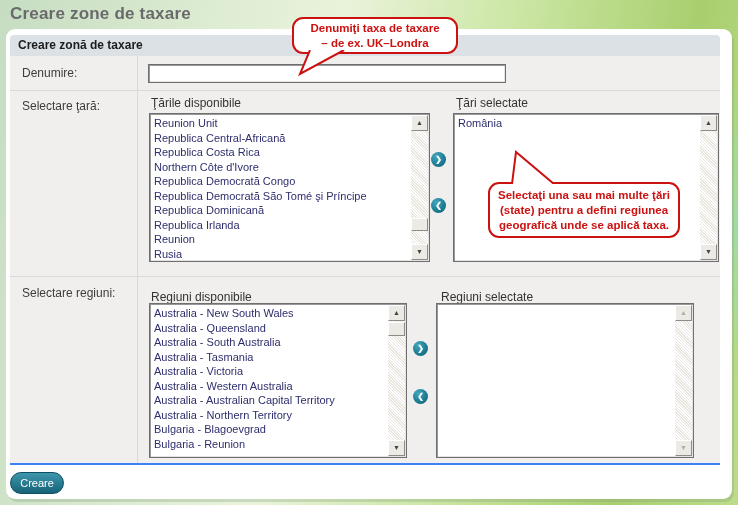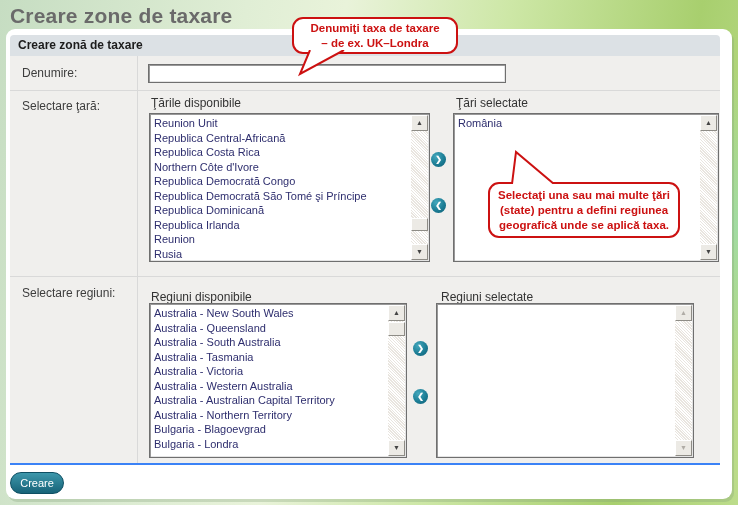--- a/index.html
+++ b/index.html
@@ -3,21 +3,21 @@
 <meta charset="utf-8">
 <style>
   html,body{margin:0;padding:0;}
   body{
     width:738px;height:505px;overflow:hidden;position:relative;
     font-family:"Liberation Sans","DejaVu Sans",sans-serif;
     background:
       radial-gradient(ellipse 320px 220px at 100% 45%, rgba(150,222,185,0.6), rgba(150,222,185,0) 70%),
       linear-gradient(100deg,#c6ddc2 0%,#e0eed5 30%,#e9f3da 42%,#cde7a6 62%,#a8cf6e 85%,#bcdc8b 100%);
   }
-  .title{position:absolute;left:10px;top:4px;font-size:21px;font-weight:bold;color:#6a6a6a;letter-spacing:.2px;}
+  .title{position:absolute;left:10px;top:4px;font-size:17px;font-weight:bold;color:#6a6a6a;letter-spacing:.2px;}
   .panel{position:absolute;left:6px;top:29px;width:726px;height:470px;background:#ffffff;border-radius:9px;
          box-shadow:2px 3px 0 rgba(130,160,120,0.30);}
   .sec-header{position:absolute;left:4px;top:6px;width:702px;height:21px;background:#dce1e5;
               font-size:12px;font-weight:bold;color:#1c1c1c;line-height:21px;padding-left:8px;
               border-top-left-radius:4px;border-top-right-radius:4px;}
   .form{position:absolute;left:4px;top:27px;width:710px;height:407px;background:#f0efed;border-bottom:2px solid #3b82f6;}
   .vdiv{position:absolute;left:127px;top:0;width:1px;height:407px;background:#d9d9d9;}
   .hdiv{position:absolute;left:0;width:710px;height:1px;background:#d9d9d9;}
   .lbl{position:absolute;font-size:12px;color:#3d3d3d;}
   .listlabel{position:absolute;font-size:12px;color:#333;}
@@ -127,21 +127,21 @@
       <div class="opts">
           <div class="opt">Australia - New South Wales</div>
           <div class="opt">Australia - Queensland</div>
           <div class="opt">Australia - South Australia</div>
           <div class="opt">Australia - Tasmania</div>
           <div class="opt">Australia - Victoria</div>
           <div class="opt">Australia - Western Australia</div>
           <div class="opt">Australia - Australian Capital Territory</div>
           <div class="opt">Australia - Northern Territory</div>
           <div class="opt">Bulgaria - Blagoevgrad</div>
-          <div class="opt">Bulgaria - Londra</div>
+          <div class="opt">Bulgaria - Reunion</div>
         </div>
       <div class="sbar">
         <div class="sbtn up">
             <span>▲</span>
           </div>
         <div class="sthumb" style="top:17px;height:14px;"></div>
         <div class="sbtn down">
             <span>▼</span>
           </div>
       </div>

